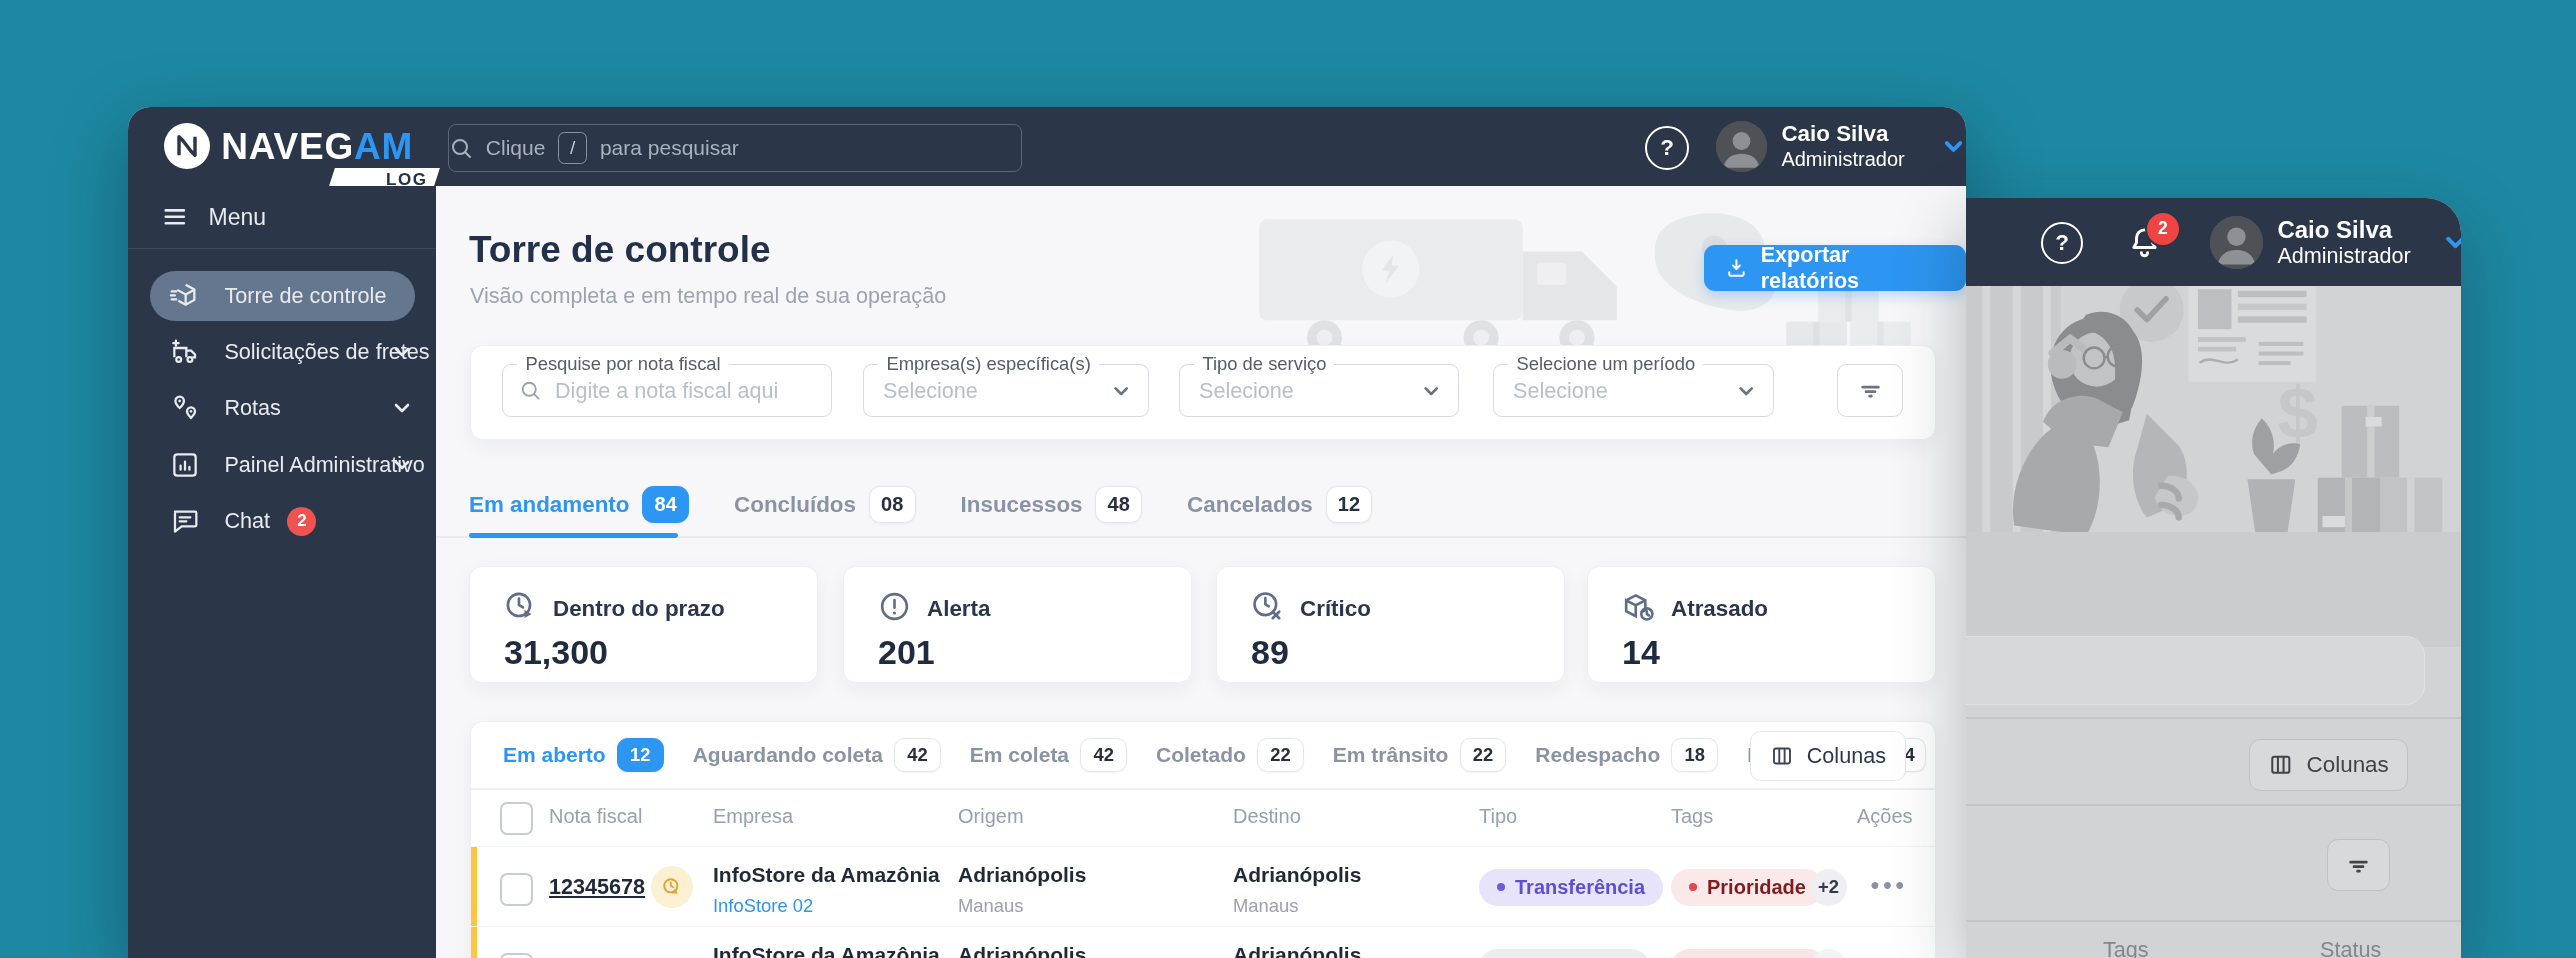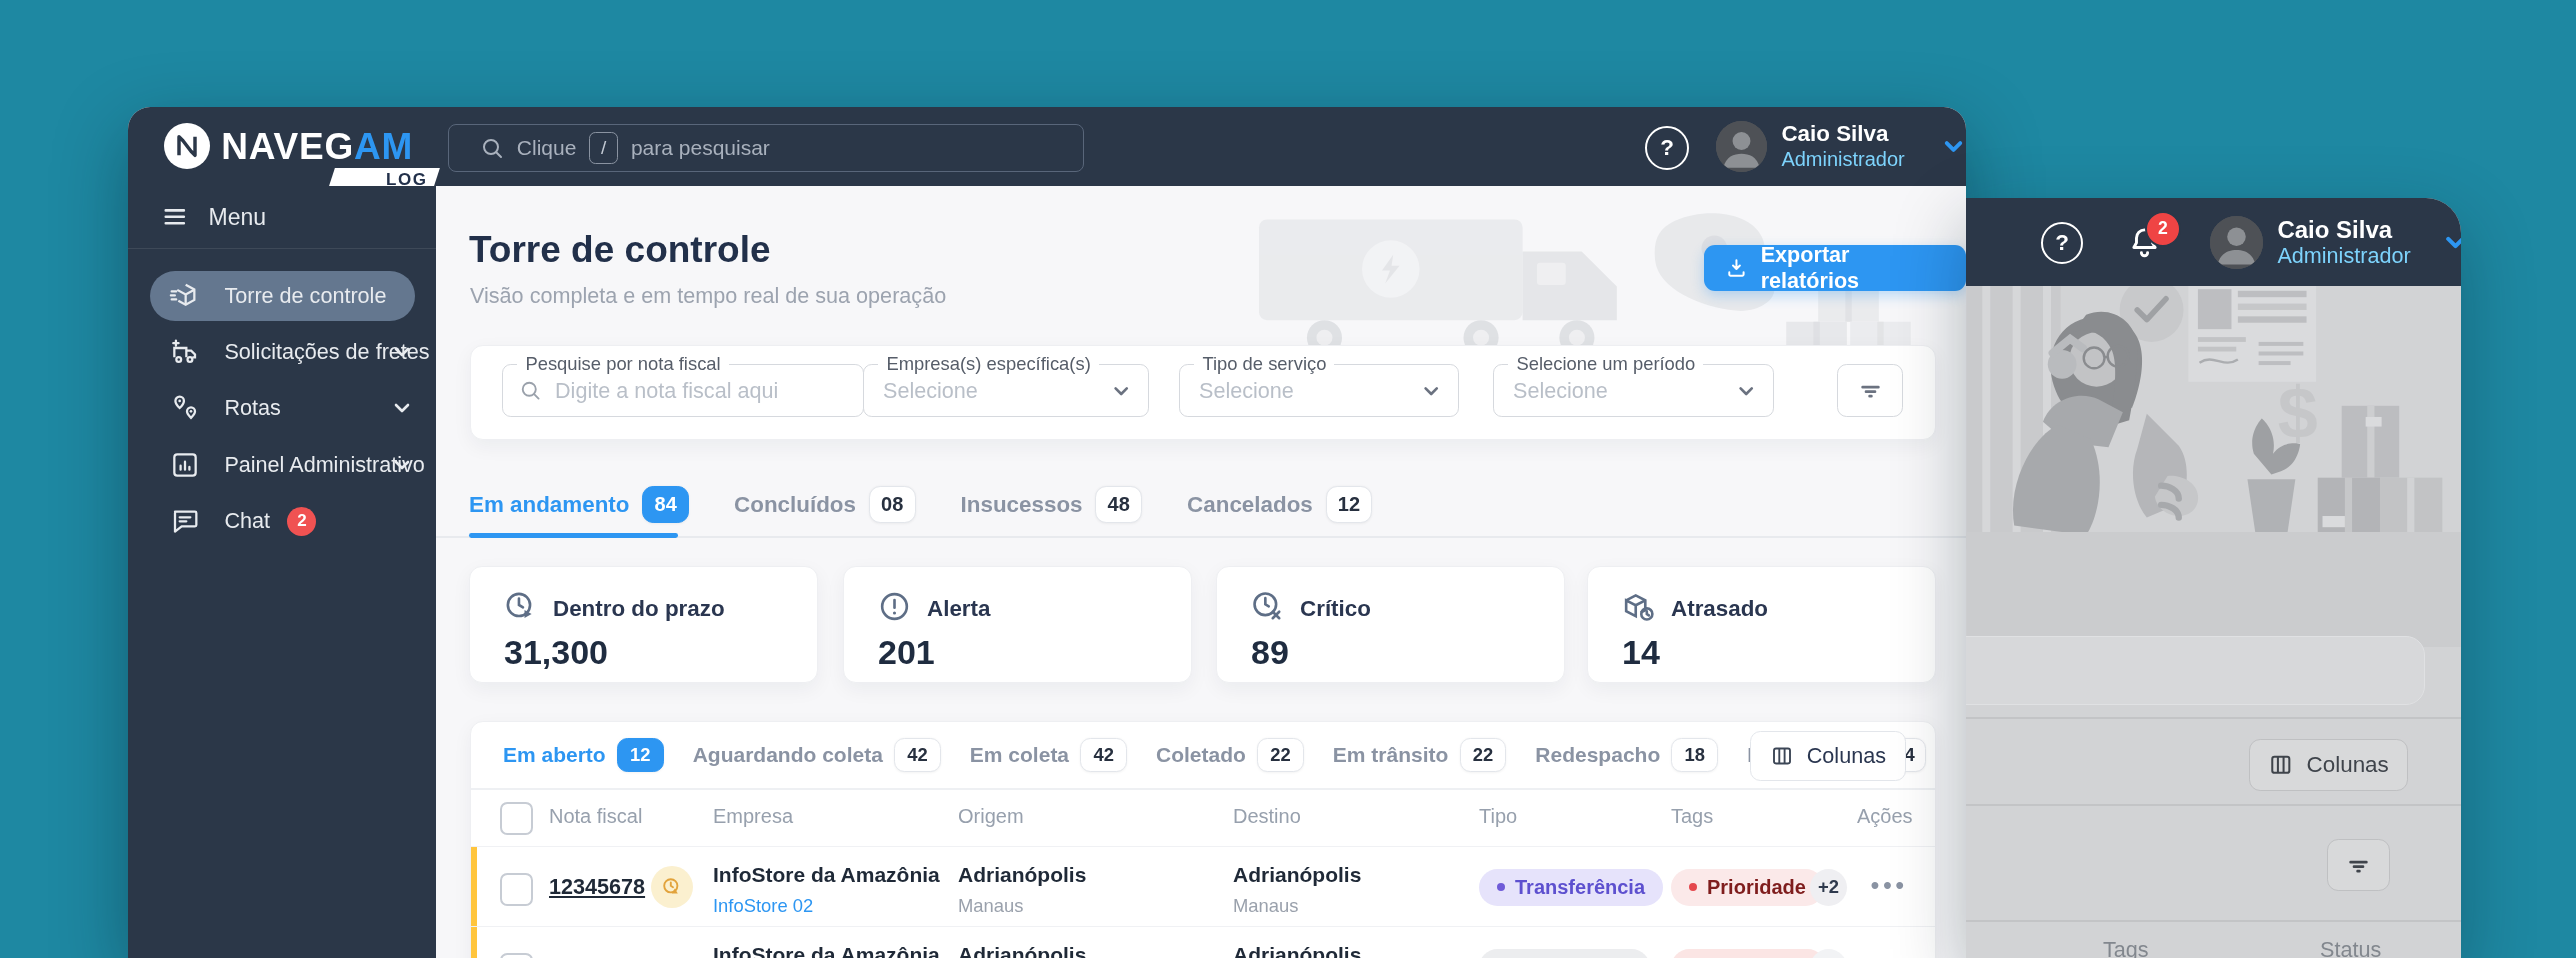--- a/index.html
+++ b/index.html
@@ -13,26 +13,26 @@
   .abs{position:absolute;}
   .flex{display:flex;align-items:center;}
   svg{display:block;}
 
   
   .logo-circle{width:46px;height:46px;border-radius:50%;background:#fff;display:flex;align-items:center;justify-content:center;}
   .wordmark{font-size:37px;font-weight:800;letter-spacing:0.8px;color:#fff;line-height:1;}
   .wordmark .acc{color:#2D96F2;}
   .logo-badge{position:absolute;background:#fff;transform:skewX(-18deg);width:97px;height:24px;display:flex;align-items:center;justify-content:flex-end;padding-right:8px;}
   .logo-badge span{transform:skewX(18deg);font-size:17px;font-weight:800;letter-spacing:1.6px;color:#22304A;}
-  .searchbar{position:absolute;height:46px;border:1.6px solid #59667A;border-radius:8px;display:flex;align-items:center;gap:12.8px;padding:0 31px;color:#A9B1BD;font-size:21px;}
+  .searchbar{position:absolute;height:46px;border:1.6px solid #59667A;border-radius:8px;display:flex;align-items:center;gap:12.8px;padding:0 0;color:#A9B1BD;font-size:21px;}
   .kbd{display:inline-flex;align-items:center;justify-content:center;min-width:27px;height:30px;border:1.6px solid #8A93A1;border-radius:6.4px;color:#C3CAD4;font-size:19px;}
   .help-btn{width:40px;height:40px;border-radius:50%;border:2.4px solid #fff;color:#fff;display:flex;align-items:center;justify-content:center;font-size:22.4px;font-weight:700;}
   .avatar{border-radius:50%;overflow:hidden;background:#55585C;}
   .uname{font-size:22.4px;font-weight:700;color:#fff;line-height:1.15;}
-  .urole{font-size:20px;color:#7dd3fc;line-height:1.2;}
+  .urole{font-size:20px;color:#ffffff;line-height:1.2;}
 
   
   .menu-row{position:absolute;left:0;right:0;top:0;height:62px;display:flex;align-items:center;gap:21px;padding-left:34px;color:#E7EAEE;font-size:23px;border-bottom:1.6px solid rgba(255,255,255,.09);}
   .sb-item{position:absolute;left:22.4px;width:265px;height:50px;border-radius:25px;display:flex;align-items:center;color:#E8EBEF;font-size:21.6px;}
   .sb-item .ic{position:absolute;left:19px;width:32px;height:32px;color:#E8EBEF;}
   .sb-item .lbl{position:absolute;left:74px;white-space:nowrap;}
   .sb-item .chev{position:absolute;left:240px;width:24px;height:24px;color:#E8EBEF;}
   .sb-item.active{background:#64778F;}
   .chat-badge{position:absolute;left:137px;width:29px;height:29px;border-radius:50%;background:#F05252;color:#fff;font-size:17px;font-weight:700;display:flex;align-items:center;justify-content:center;}
 
@@ -241,21 +241,21 @@
 
       <div class="export-btn" style="left:1268px;top:59px;border-radius:11px;">
         <svg width="24" height="24" viewBox="0 0 24 24" fill="none" stroke="#fff" stroke-width="2.1" stroke-linecap="round" stroke-linejoin="round">
             <path d="M12 4v9M12 13l-3.6-3.6M12 13l3.6-3.6"></path>
             <path d="M4.5 16.5v2.3a1.2 1.2 0 001.2 1.2h12.6a1.2 1.2 0 001.2-1.2v-2.3"></path>
           </svg>
         <span>Exportar relatórios</span>
       </div>
 
       <div class="card" style="left:34px;top:159px;width:1464px;height:93px;">
-        <div class="ffield" style="left:31px;top:18.4px;width:328px;padding-left:32px;">
+        <div class="ffield" style="left:31px;top:18.4px;width:328px;">
           <span class="flabel">Pesquise por nota fiscal</span>
           <svg class="abs" style="left:16px;top:13.6px;" width="22.4" height="22.4" viewBox="0 0 24 24">
               <circle cx="11" cy="11" r="7" fill="none" stroke="#9AA1AB" stroke-width="2"></circle>
               <path d="M16.2 16.2L21 21" stroke="#9AA1AB" stroke-width="2" stroke-linecap="round"></path>
             </svg>
           <input placeholder="Digite a nota fiscal aqui" style="">
         </div>
         <div class="ffield" style="left:392px;top:18.4px;width:284px;">
           <span class="flabel">Empresa(s) específica(s)</span>
           <span class="fvalue">Selecione</span>

